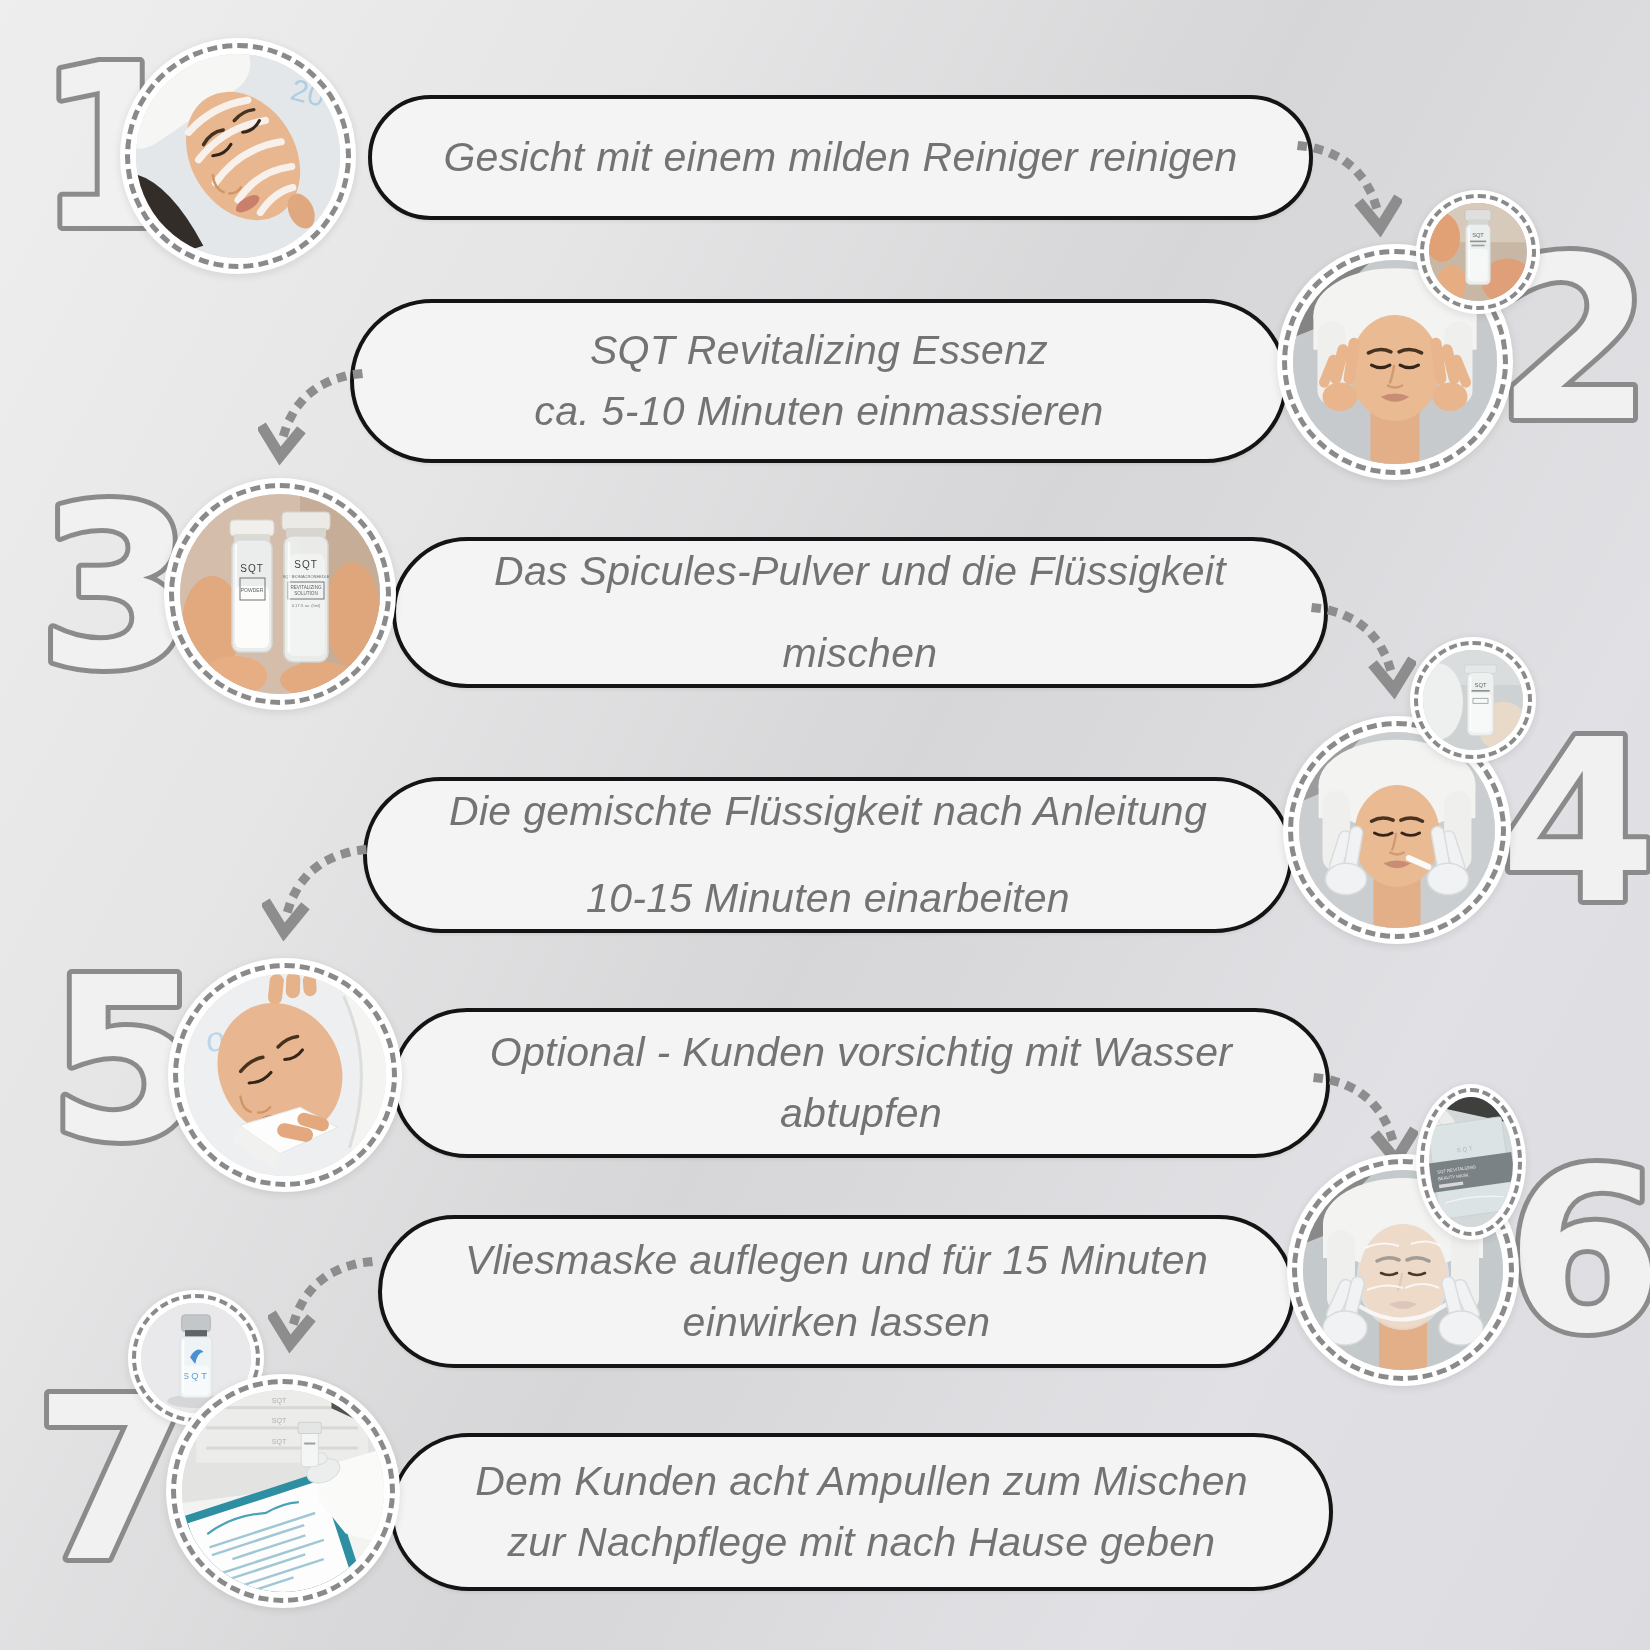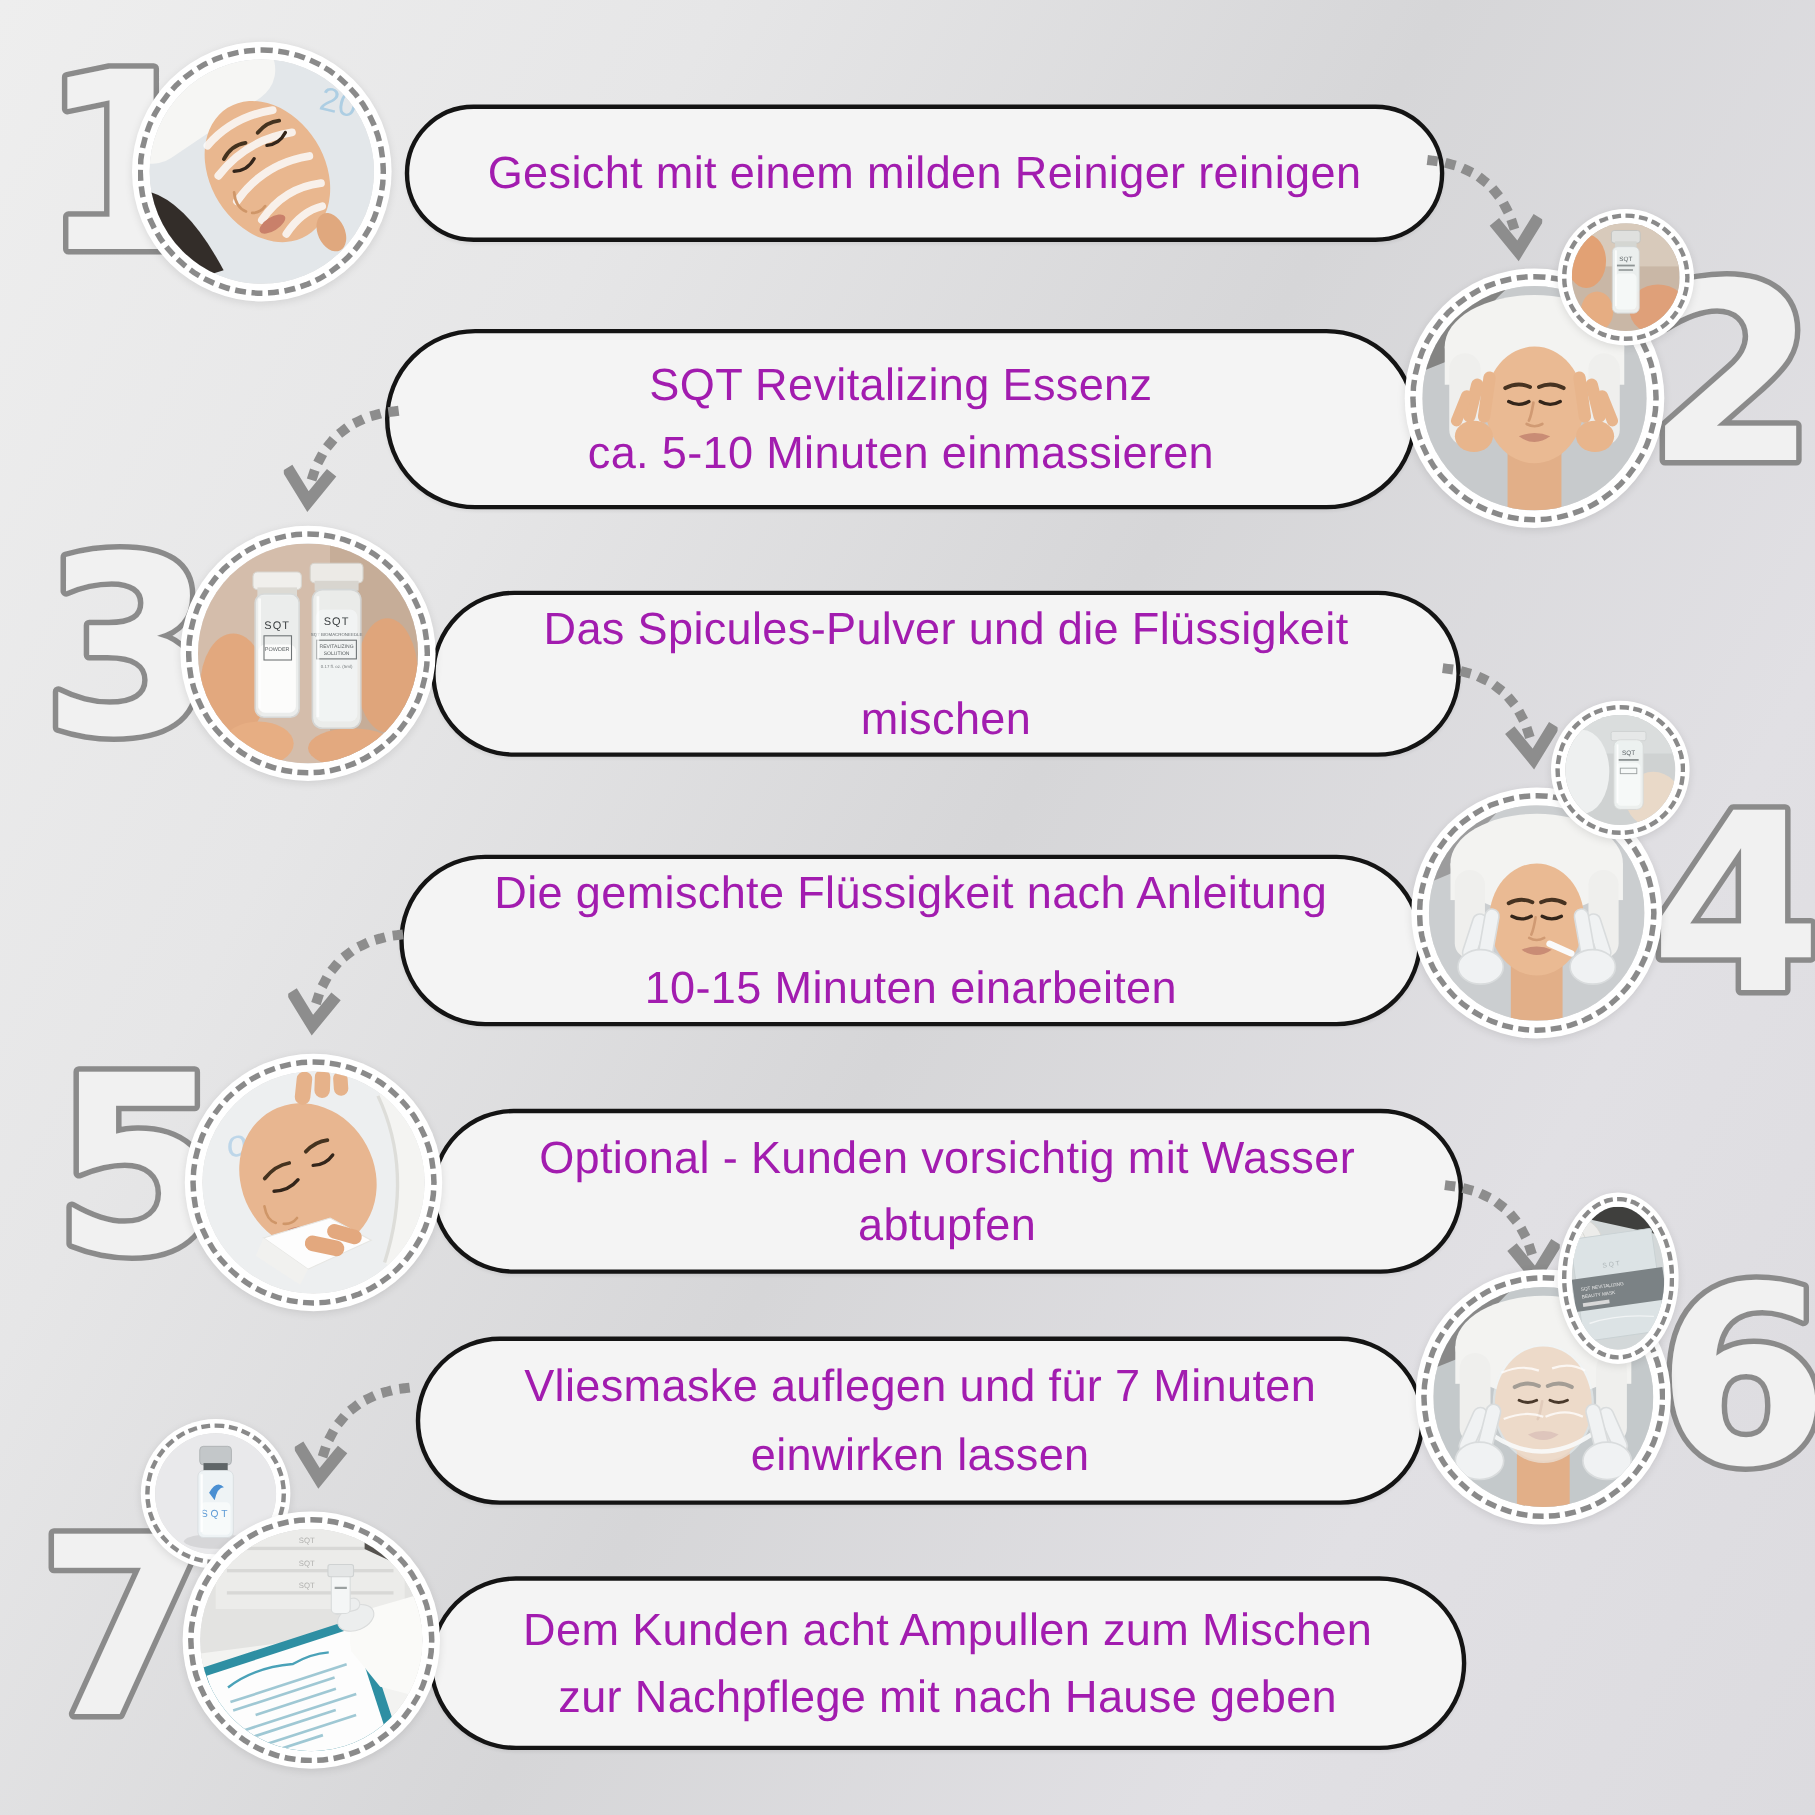--- a/index.html
+++ b/index.html
@@ -4,22 +4,22 @@
 <style>
   html,body{margin:0;padding:0;background:#cfcfd2;}
   #canvas{position:relative;width:1650px;height:1650px;overflow:hidden;
     background:linear-gradient(118deg,#eeeeee 0%,#e6e6e7 26%,#d6d6d8 52%,#e1e0e4 78%,#dcdbdf 100%);
     font-family:"Liberation Sans",sans-serif;}
   .num{position:absolute;z-index:1;}
   .numtext{font-family:"DejaVu Sans",sans-serif;font-weight:bold;font-size:225px;
     fill:#f1f1f1;stroke:#8b8b8b;stroke-width:10px;paint-order:stroke;stroke-linejoin:round;}
   .bubble{position:absolute;z-index:2;background:#f4f4f4;border:4px solid #141414;border-radius:999px;
     display:flex;flex-direction:column;align-items:center;justify-content:center;
-    color:#a21caf;font-size:41px;line-height:1.5;text-align:center;font-weight:500;letter-spacing:.3px;
-    box-shadow:0 2px 3px rgba(0,0,0,.06);}
+    color:#737373;font-size:41px;line-height:1.5;text-align:center;font-weight:500;letter-spacing:.3px;
+    box-shadow:0 2px 3px rgba(0,0,0,.06);font-style:italic;}
   .pc{position:absolute;background:#ffffff;border-radius:50%;z-index:3;box-shadow:0 2px 8px rgba(0,0,0,.10);}
   .pc .dash{position:absolute;inset:5px;border:5px dashed #8a8a8a;border-radius:50%;z-index:2;}
   .pc .img{position:absolute;inset:16px;border-radius:50%;overflow:hidden;background:#dddddd;z-index:1;}
   .pc .img svg{width:100%;height:100%;display:block;}
   .pc.sat{z-index:4;}
   .pc.sat .dash{inset:4px;border-width:4px;}
   .pc.sat .img{inset:13px;}
   .pc.top7{z-index:5;}
   .arrow{position:absolute;z-index:2;}
   .arrow.flip{transform:scaleX(-1);}
@@ -340,21 +340,21 @@
     </svg>
   </div>
 
   <div class="num" style="left:1498px;top:1152px;">
     <svg width="240" height="200" viewBox="0 0 240 200">
         <text x="8" y="178" class="numtext">6</text>
       </svg>
   </div>
 
   <div class="bubble" style="left:378px;top:1215px;width:909px;height:145px;">
-    <span>Vliesmaske auflegen und für 7 Minuten</span>
+    <span>Vliesmaske auflegen und für 15 Minuten</span>
     <span>einwirken lassen</span>
   </div>
 
   <div class="pc" style="left:1287px;top:1154px;width:232px;height:232px;" aria-label="Vliesmaske wird aufgelegt">
     <div class="dash"></div>
     <div class="img">
         <svg viewBox="0 0 200 200" preserveAspectRatio="xMidYMid slice">
       <rect width="200" height="200" fill="#c4c9cb"></rect>
       <path d="M0,0 H74 Q46,24 30,62 L0,74 Z" fill="#4d4a47" opacity=".5"></path>
       <ellipse cx="100" cy="54" rx="80" ry="46" fill="#f3f3f1"></ellipse>

